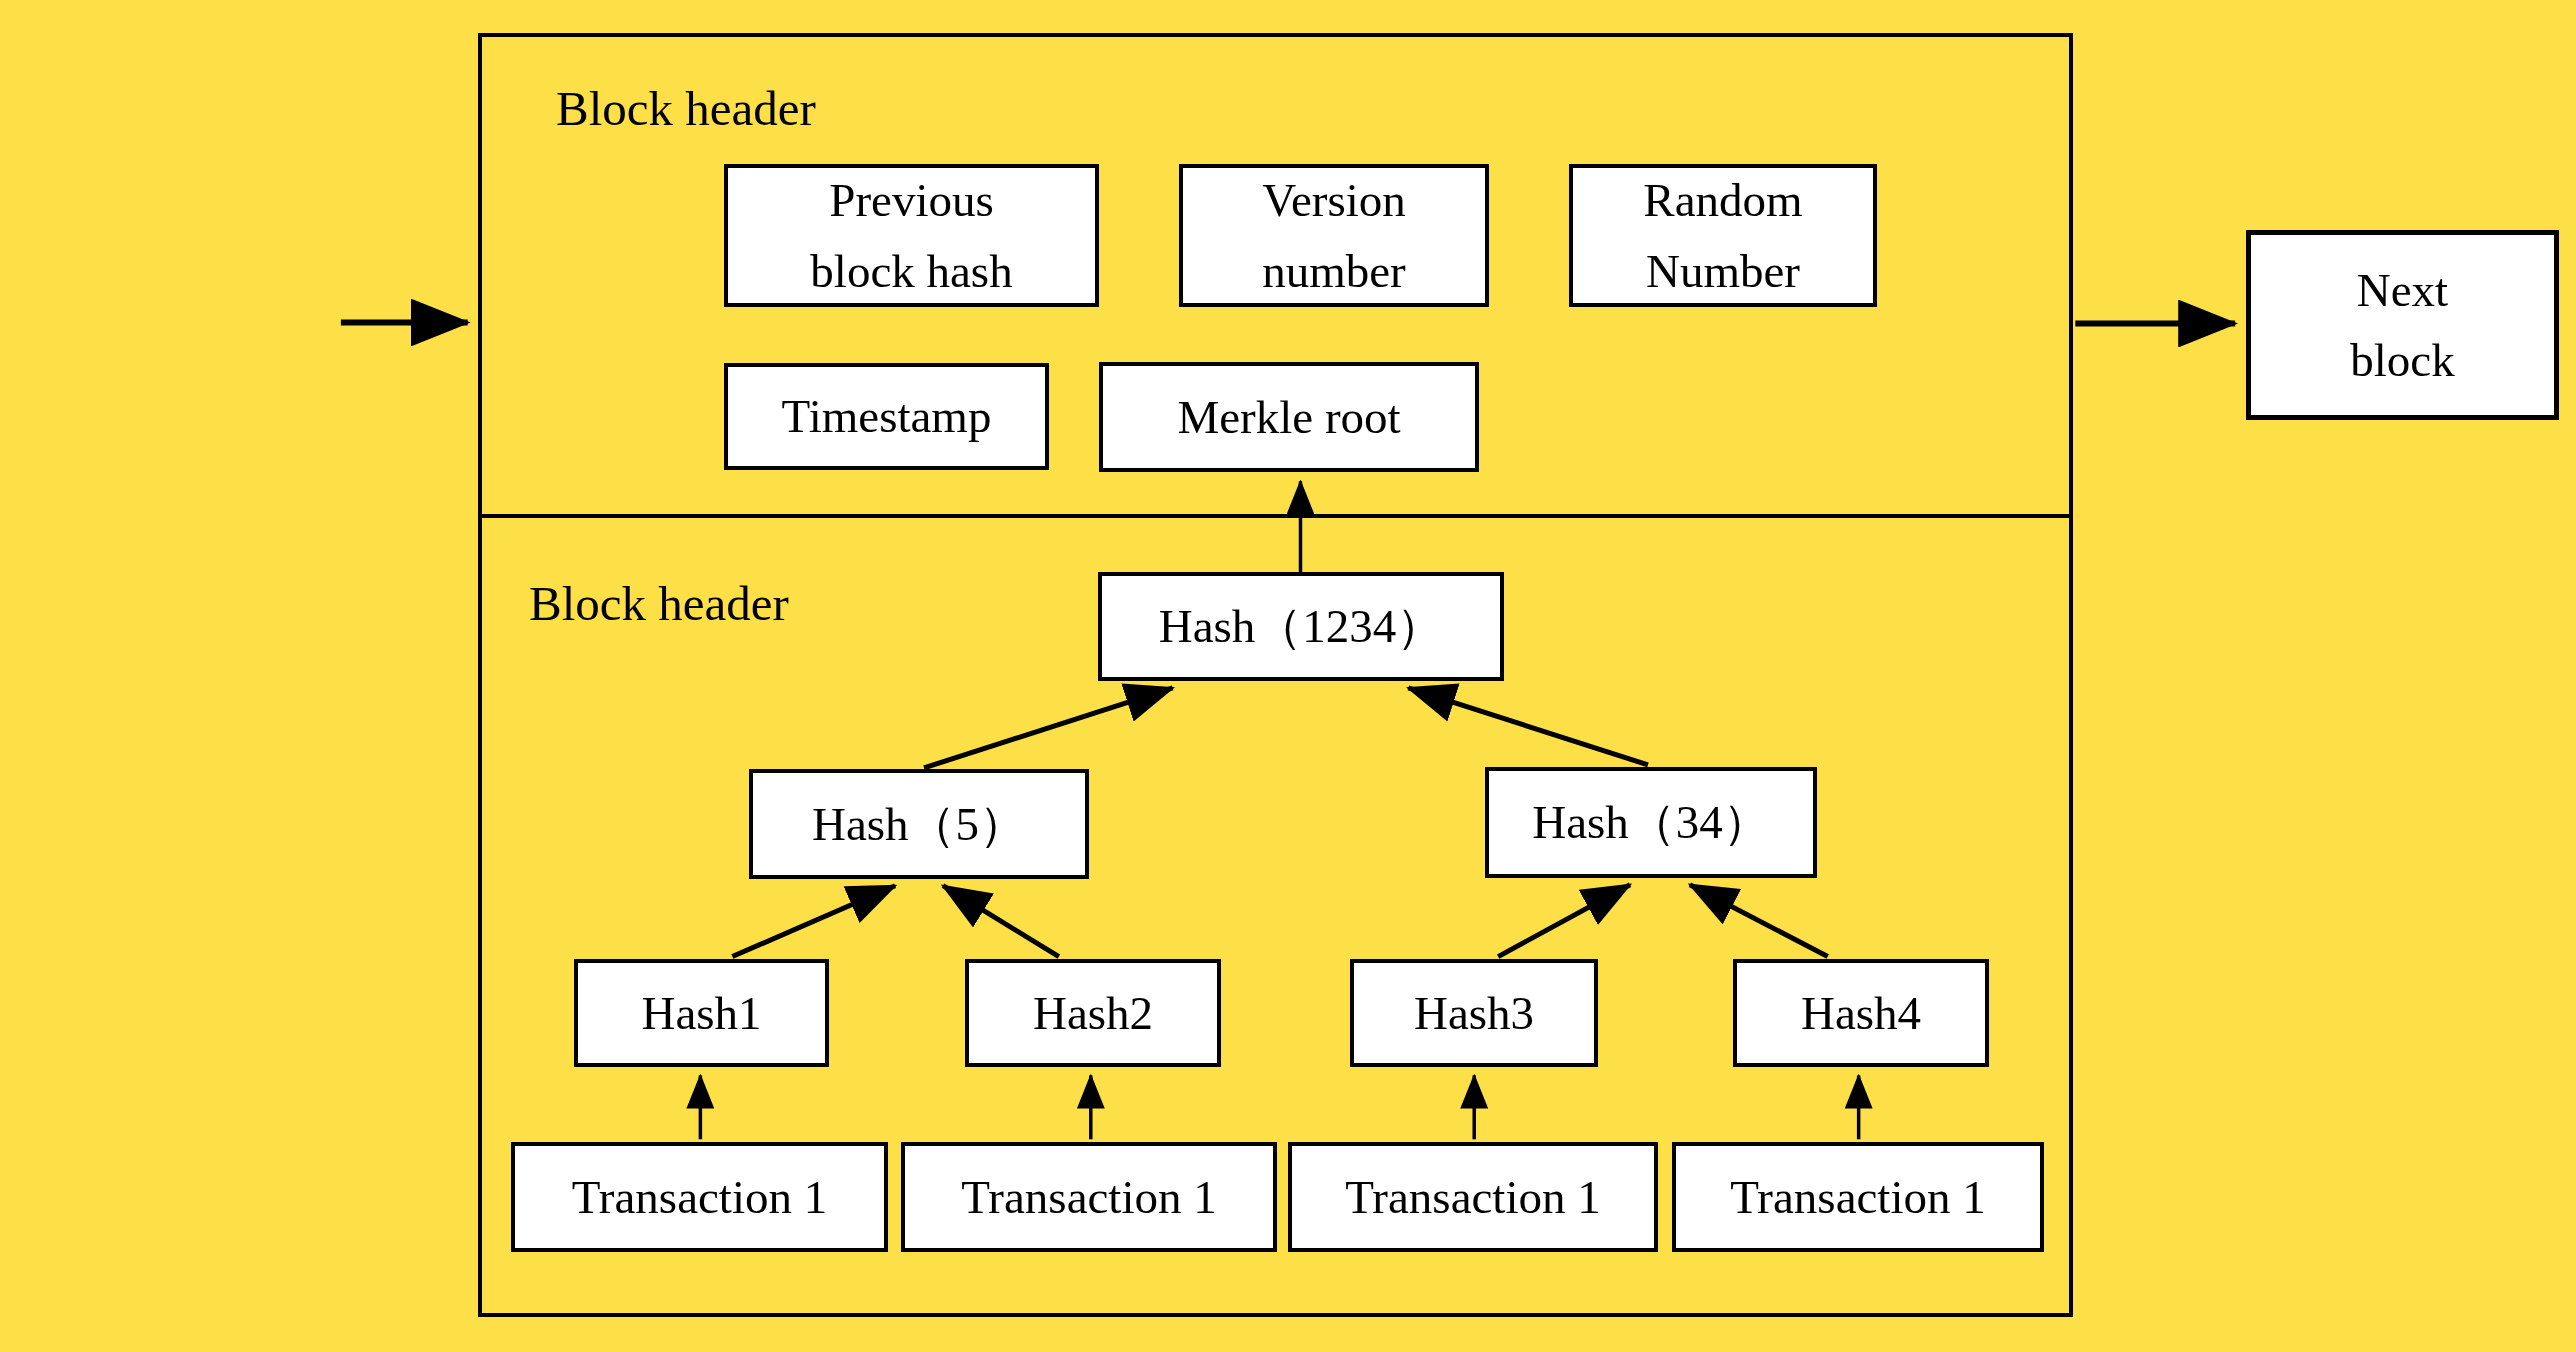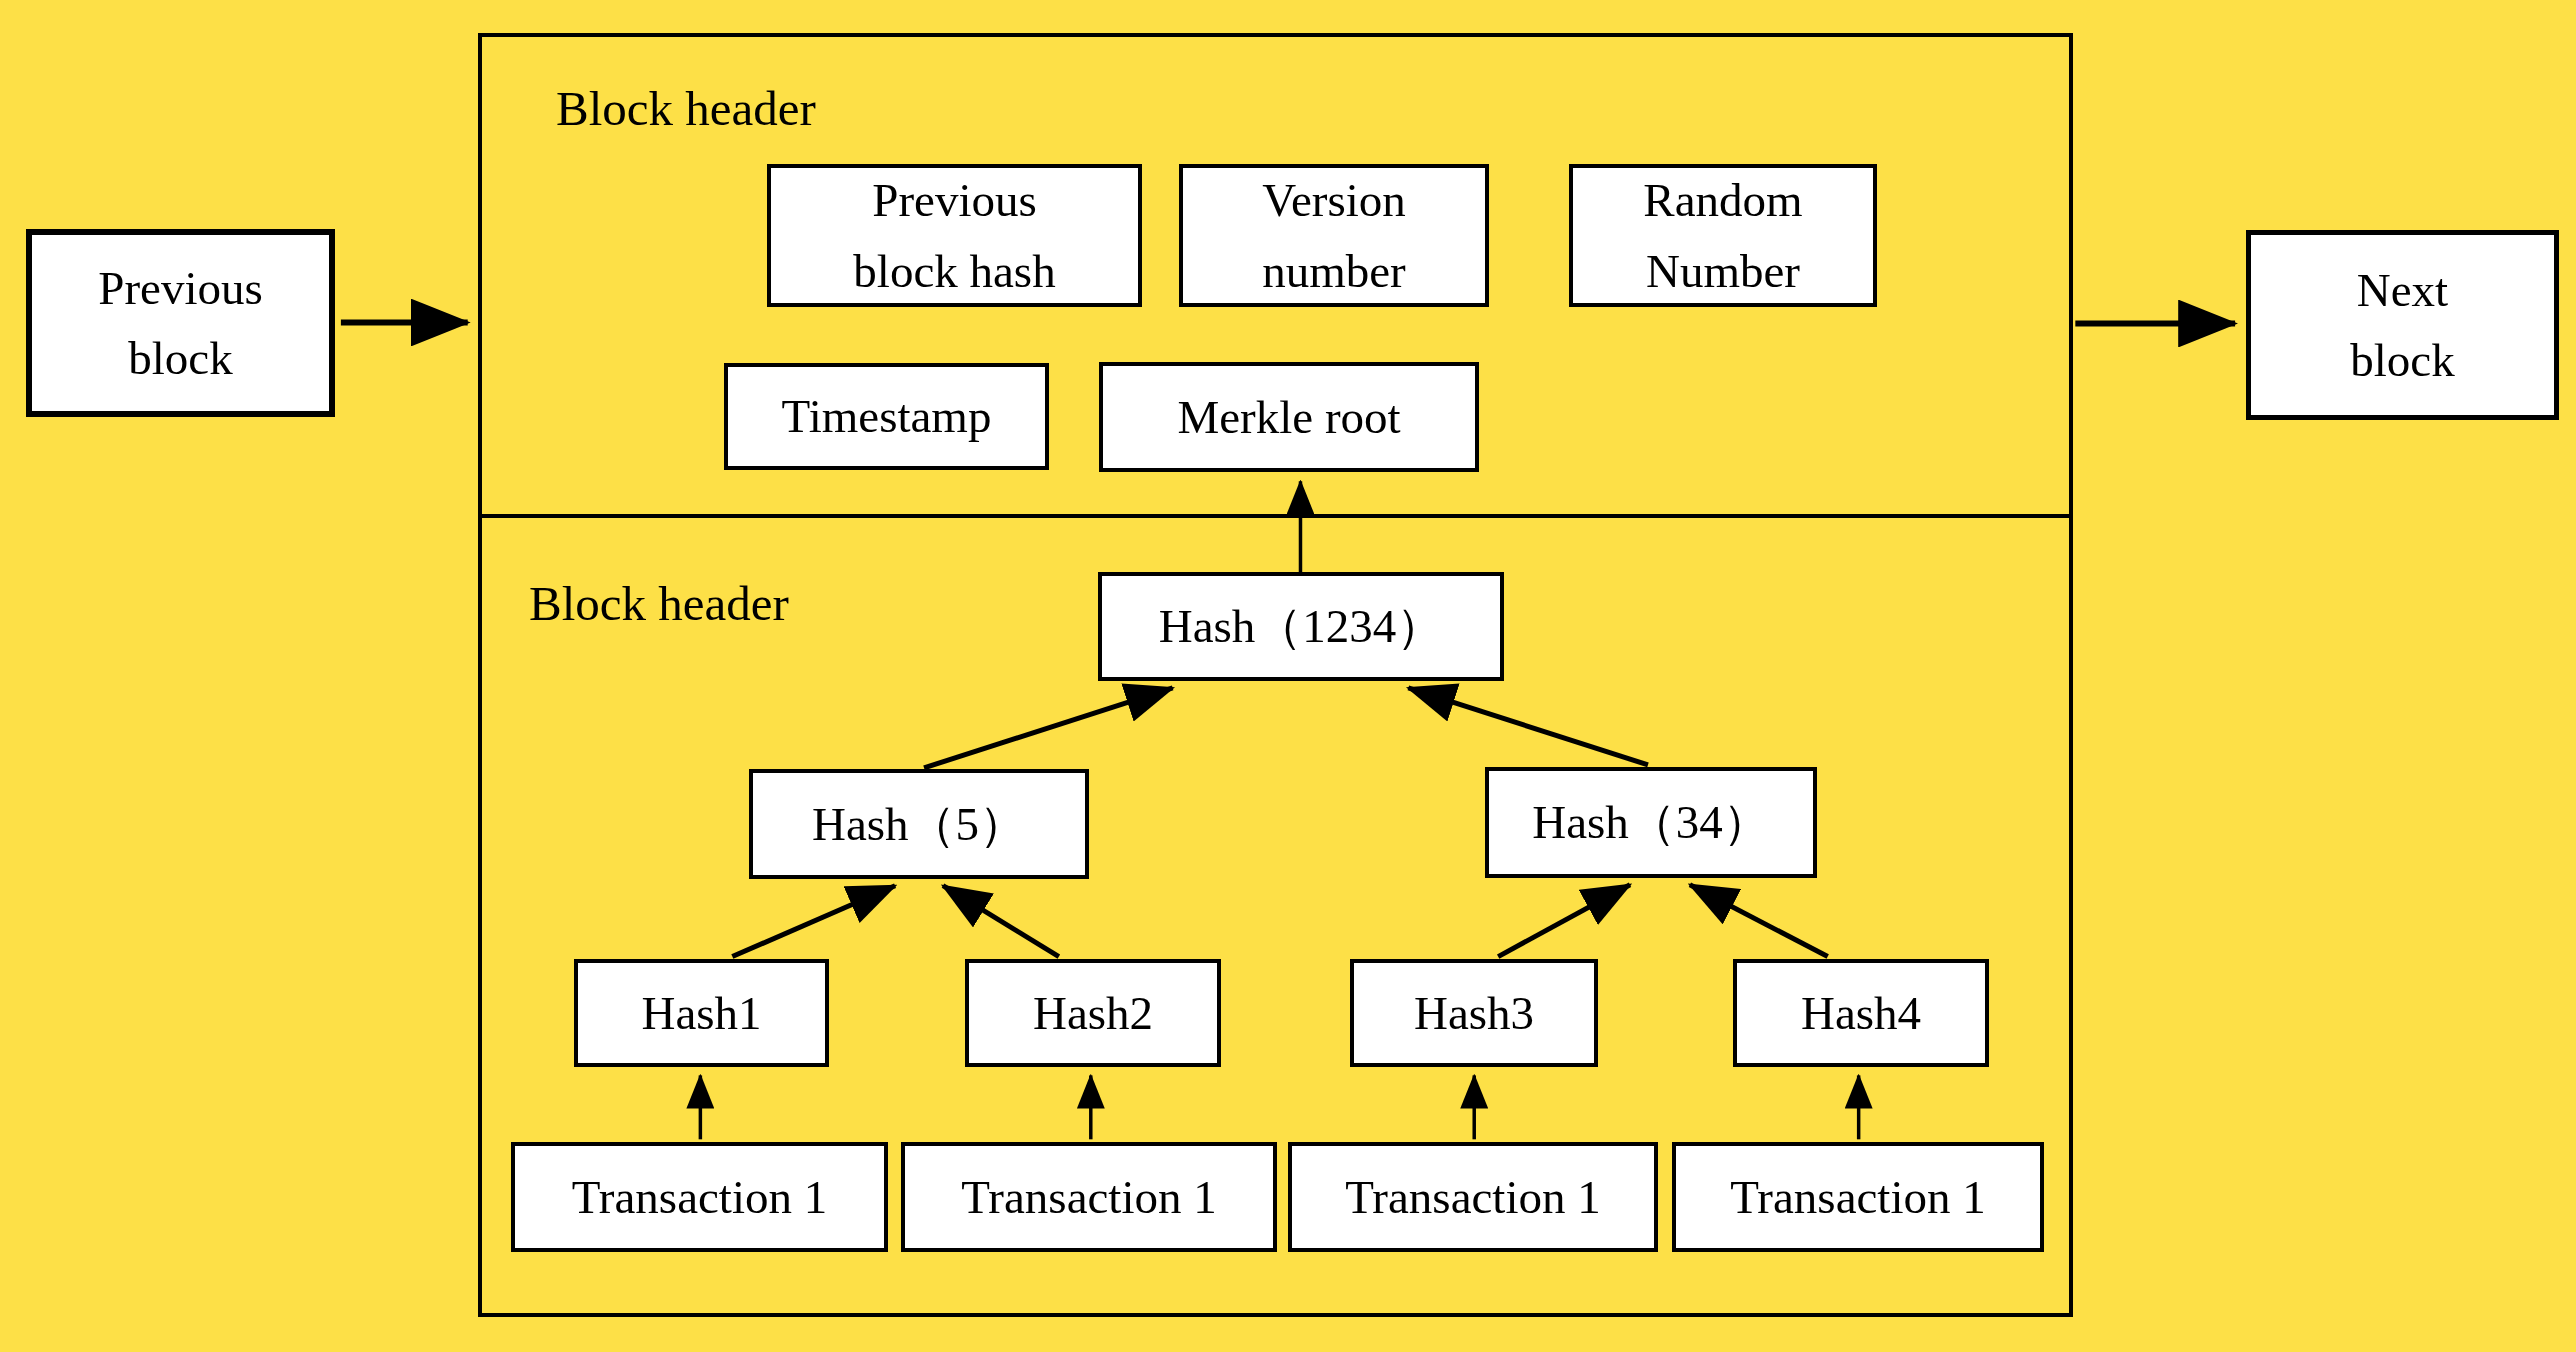--- a/index.html
+++ b/index.html
@@ -83,28 +83,25 @@
     <line x1="1476" y1="1141" x2="1476" y2="1077" stroke="#000" stroke-width="3.5" marker-end="url(#ah)"></line>
     <line x1="1861" y1="1141" x2="1861" y2="1077" stroke="#000" stroke-width="3.5" marker-end="url(#ah)"></line>
   </svg>
 
   <div class="outer-container" style="left:478px; top:33px; width:1595px; height:1284px;"></div>
   <div class="divider" style="left:478px; top:514px; width:1595px; height:4px;"></div>
 
   <div class="section-label" style="left:556px; top:80px;">Block header</div>
   <div class="section-label" style="left:529px; top:575px;">Block header</div>
 
-  <div class="box thick-6 wrap-200" style="left:26px; top:229px; width:309px; height:188px;">
-    <span>Previous block</span>
-  </div>
   <div class="box thick-5 wrap-200" style="left:2246px; top:230px; width:313px; height:190px;">
     <span>Next block</span>
   </div>
 
-  <div class="box wrap-240" style="left:767px; top:164px; width:375px; height:143px;">
+  <div class="box wrap-240" style="left:724px; top:164px; width:375px; height:143px;">
     <span>Previous block hash</span>
   </div>
   <div class="box wrap-200" style="left:1179px; top:164px; width:310px; height:143px;">
     <span>Version number</span>
   </div>
   <div class="box wrap-200" style="left:1569px; top:164px; width:308px; height:143px;">
     <span>Random Number</span>
   </div>
 
   <div class="box" style="left:724px; top:363px; width:325px; height:107px;">

